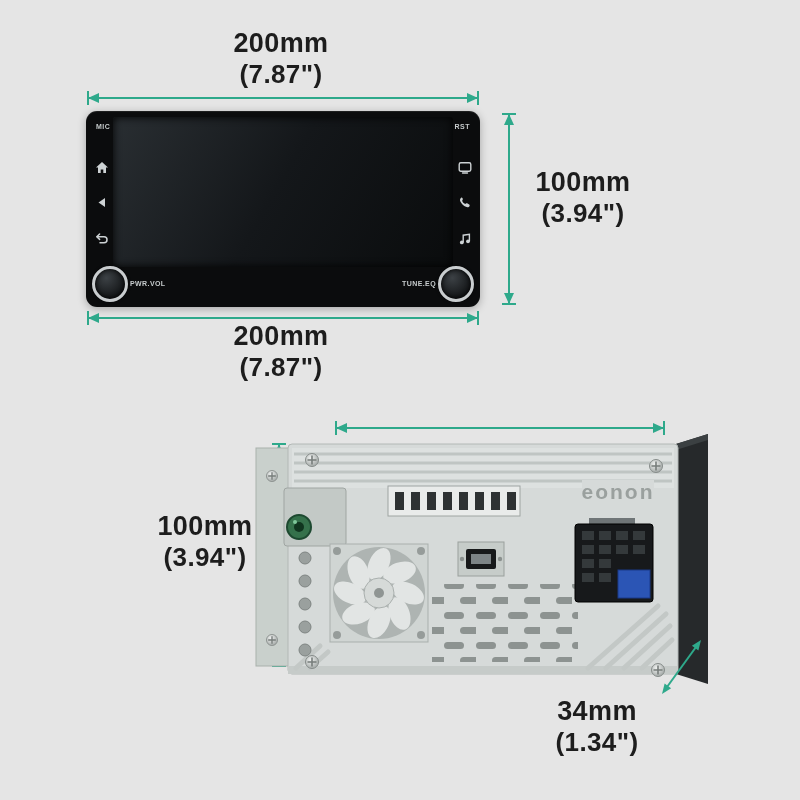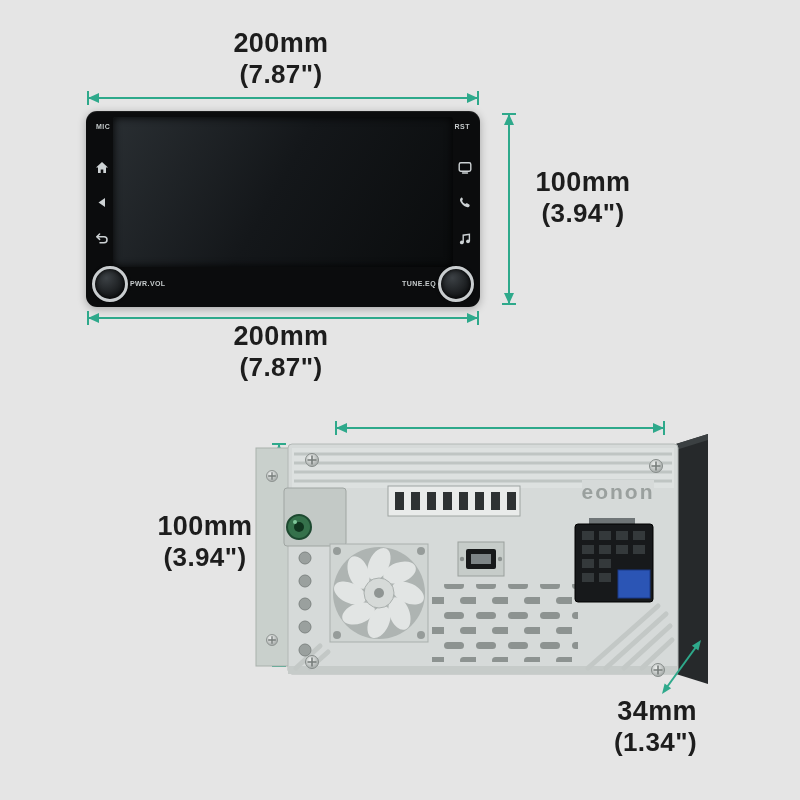--- a/index.html
+++ b/index.html
@@ -272,18 +272,18 @@
       <use href="#screw" transform="translate(20,46) scale(.85)"></use>
       <use href="#screw" transform="translate(20,210) scale(.85)"></use>
     </g>
   </svg>
 
   <svg class="abs" style="left:638px;top:630px" width="80" height="84" viewBox="0 0 80 84">
     <line x1="58" y1="17" x2="29" y2="57" stroke="#2ea98b" stroke-width="2"></line>
     <polygon points="63,10 60.4,20.4 53.9,15.8" fill="#2ea98b"></polygon>
     <polygon points="24,64 33.1,58.2 26.6,53.6" fill="#2ea98b"></polygon>
   </svg>
-  <div class="dim-label" style="left:497px;top:696px;width:200px;text-align:right;">
+  <div class="dim-label" style="left:497px;top:696px;width:200px;">
     <div class="mm">34mm</div>
     <div class="inch">(1.34")</div>
   </div>
 
 </div>
 
 </body></html>

